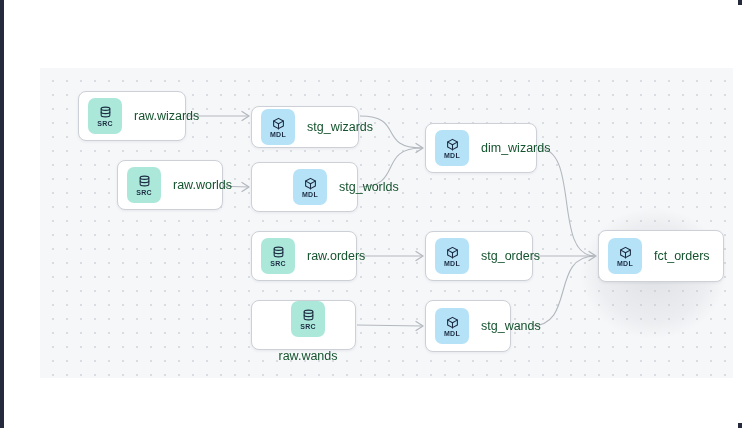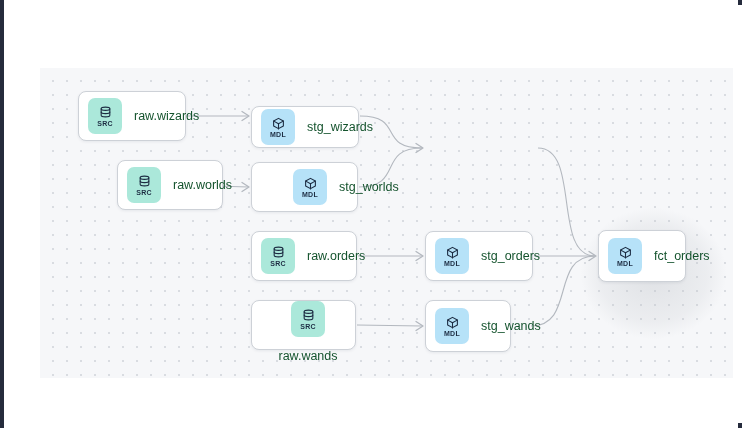--- a/index.html
+++ b/index.html
@@ -90,20 +90,31 @@
         <span class="badge" style="background:#b6e2f8">
           <span class="bicon"><svg viewBox="0 0 24 24" stroke="#1c2c42" stroke-width="2" fill="none" stroke-linecap="round" stroke-linejoin="round">
               <path d="M21 16.5v-9L12 2.5l-9 5v9l9 5 9-5z"></path>
               <path d="M3.3 7.6 12 12.5l8.7-4.9"></path>
               <path d="M12 22.2V12.5"></path>
             </svg></span>
           <span class="blabel">MDL</span>
         </span>
         <span class="nlabel">stg_worlds</span>
       </div>
+      <div class="node" style="left: 385px; top: 55px; width: 112px; height: 50px;">
+        <span class="badge" style="background:#b6e2f8">
+          <span class="bicon"><svg viewBox="0 0 24 24" stroke="#1c2c42" stroke-width="2" fill="none" stroke-linecap="round" stroke-linejoin="round">
+              <path d="M21 16.5v-9L12 2.5l-9 5v9l9 5 9-5z"></path>
+              <path d="M3.3 7.6 12 12.5l8.7-4.9"></path>
+              <path d="M12 22.2V12.5"></path>
+            </svg></span>
+          <span class="blabel">MDL</span>
+        </span>
+        <span class="nlabel">dim_wizards</span>
+      </div>
       <div class="node" style="left: 211px; top: 163px; width: 106px; height: 50px;">
         <span class="badge" style="background:#abe8da">
           <span class="bicon"><svg viewBox="0 0 24 24" stroke="#1c2c42" stroke-width="2" fill="none" stroke-linecap="round" stroke-linejoin="round">
               <ellipse cx="12" cy="5" rx="8" ry="3"></ellipse>
               <path d="M4 5v6c0 1.66 3.58 3 8 3s8-1.34 8-3V5"></path>
               <path d="M4 11v6c0 1.66 3.58 3 8 3s8-1.34 8-3v-6"></path>
             </svg></span>
           <span class="blabel">SRC</span>
         </span>
         <span class="nlabel">raw.orders</span>
@@ -134,21 +145,21 @@
         <span class="badge" style="background:#b6e2f8">
           <span class="bicon"><svg viewBox="0 0 24 24" stroke="#1c2c42" stroke-width="2" fill="none" stroke-linecap="round" stroke-linejoin="round">
               <path d="M21 16.5v-9L12 2.5l-9 5v9l9 5 9-5z"></path>
               <path d="M3.3 7.6 12 12.5l8.7-4.9"></path>
               <path d="M12 22.2V12.5"></path>
             </svg></span>
           <span class="blabel">MDL</span>
         </span>
         <span class="nlabel">stg_wands</span>
       </div>
-      <div class="node" style="left: 558px; top: 162px; width: 88px; height: 52px;">
+      <div class="node" style="left: 558px; top: 162px; width: 126px; height: 52px;">
         <span class="badge" style="background:#b6e2f8">
           <span class="bicon"><svg viewBox="0 0 24 24" stroke="#1c2c42" stroke-width="2" fill="none" stroke-linecap="round" stroke-linejoin="round">
               <path d="M21 16.5v-9L12 2.5l-9 5v9l9 5 9-5z"></path>
               <path d="M3.3 7.6 12 12.5l8.7-4.9"></path>
               <path d="M12 22.2V12.5"></path>
             </svg></span>
           <span class="blabel">MDL</span>
         </span>
         <span class="nlabel">fct_orders</span>
       </div>

